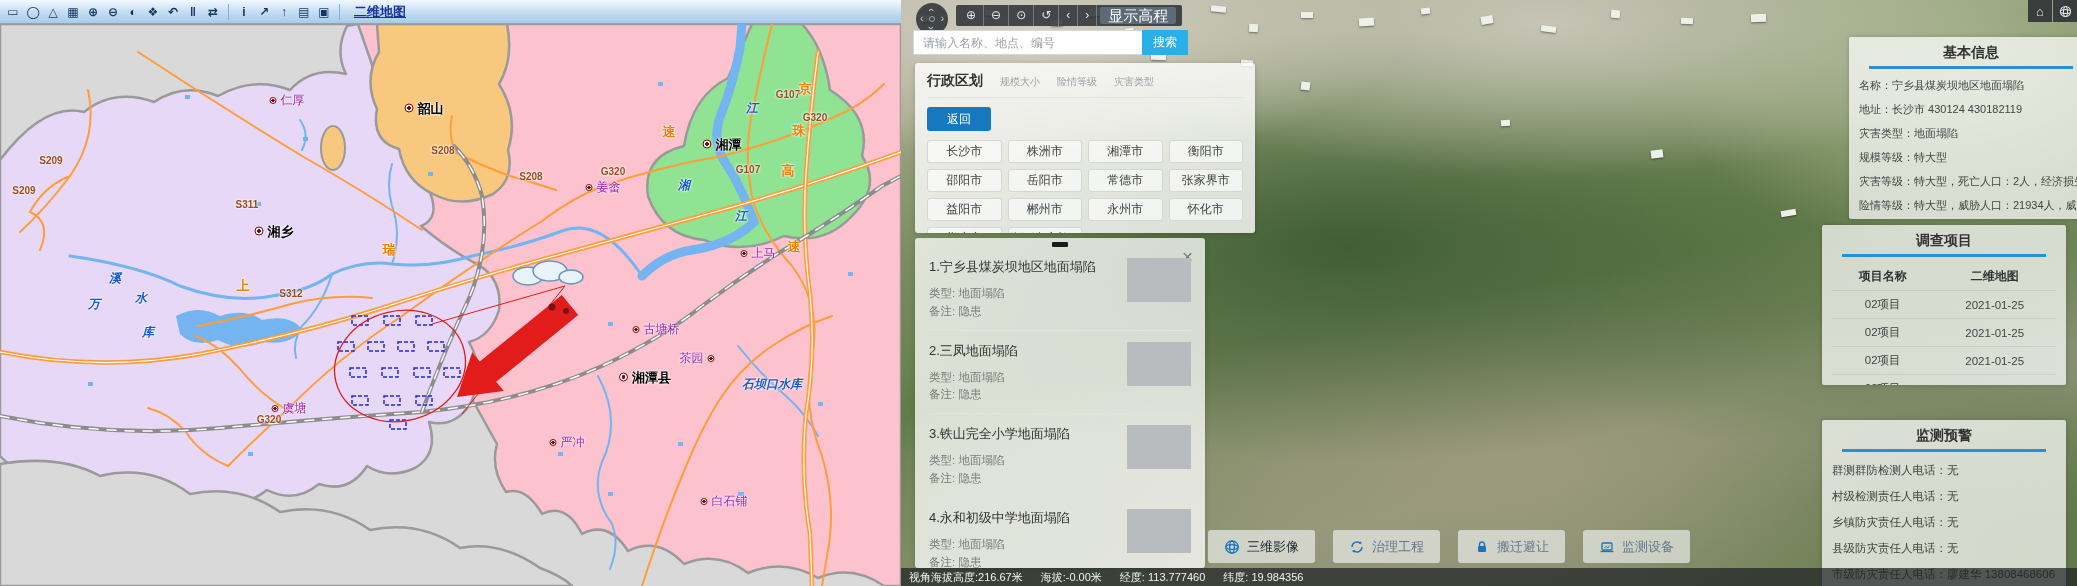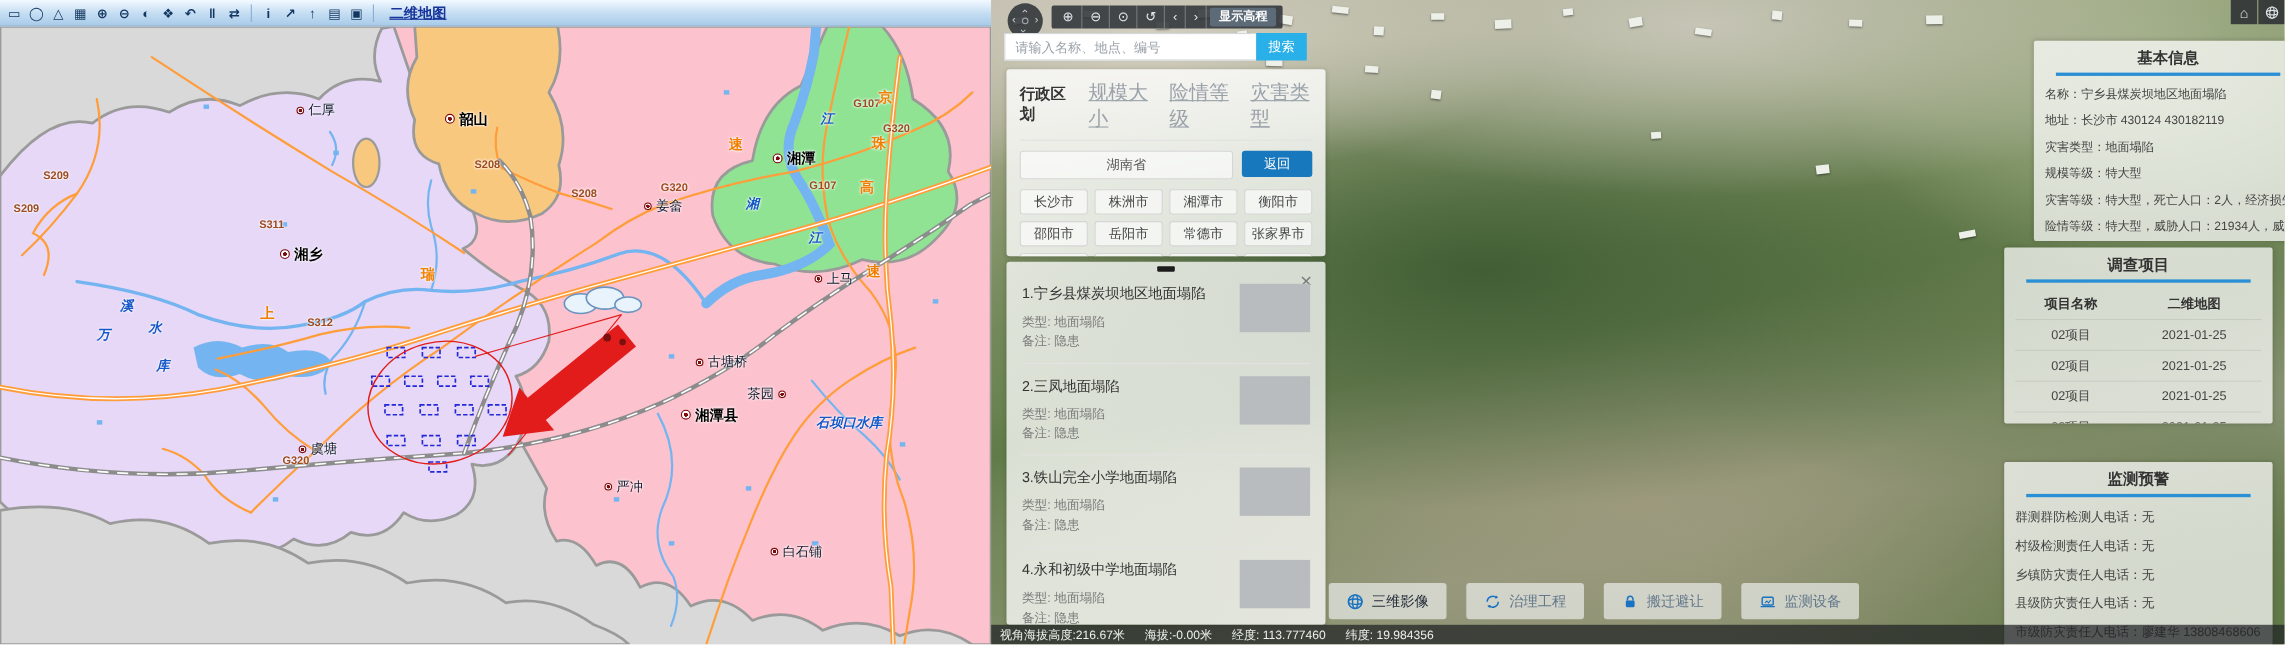--- a/index.html
+++ b/index.html
@@ -14,21 +14,21 @@
     font-size:12px;font-weight:bold;color:#12365f;border-radius:2px;cursor:pointer;}
   .tb-sep{width:1px;height:16px;background:#86aed2;margin:0 4px;}
   .tb-title{font-weight:bold;color:#16349b;font-size:13px;text-decoration:underline;margin-left:8px;white-space:nowrap;}
 
   .map-area{position:absolute;left:0;top:24px;width:901px;height:562px;background:#d9d9d9;overflow:hidden;}
   .map-svg{position:absolute;left:0;top:0;}
   .map-labels{position:absolute;left:0;top:0;width:901px;height:562px;pointer-events:none;}
   .mlbl{position:absolute;transform:translate(-50%,-50%);white-space:nowrap;display:flex;align-items:center;gap:4px;
     text-shadow:0 0 2px #fff,0 0 3px #fff;line-height:1;}
   .mlbl.city{font-weight:bold;font-size:13px;color:#000;}
-  .mlbl.town,.mlbl.town-r{font-size:12px;color:#0f172a;}
+  .mlbl.town,.mlbl.town-r{font-size:12px;color:#a21caf;}
   .mlbl.road{font-size:10px;color:#9c4a1e;font-weight:bold;}
   .mlbl.expy{font-size:13px;color:#f07f00;font-weight:bold;}
   .mlbl.river{font-size:12px;color:#1558c9;font-style:italic;font-weight:bold;}
   .ic-city{width:9px;height:9px;border:1.5px solid #7d0c0c;border-radius:50%;box-sizing:border-box;
     background:radial-gradient(circle,#7d0c0c 34%,#fff 40%);flex:0 0 auto;}
   .ic-town{width:7px;height:7px;border:1.2px solid #7d0c0c;border-radius:50%;box-sizing:border-box;
     background:radial-gradient(circle,#7d0c0c 42%,#fff 48%);flex:0 0 auto;}
 
   
   .view3d{position:absolute;left:901px;top:0;width:1176px;height:586px;overflow:hidden;
@@ -45,33 +45,33 @@
   .house{position:absolute;background:#edefe9;box-shadow:0 1px 2px rgba(0,0,0,.45);}
 
   .nav-circle{position:absolute;left:15px;top:3px;width:32px;height:32px;border-radius:50%;
     background:rgba(42,47,52,.85);color:#cdd5dc;z-index:10;}
   .nav-arrow{position:absolute;font-size:10px;line-height:1;}
   .nav-dot{position:absolute;left:13px;top:13px;width:6px;height:6px;border-radius:50%;border:1px solid #9aa4ad;box-sizing:border-box;}
 
   .rt-toolbar{position:absolute;left:55px;top:5px;height:21px;background:rgba(42,47,52,.85);
     display:flex;align-items:center;border-radius:2px;padding:0 3px;z-index:10;}
   .rt-btn{padding:0 7px;font-size:12px;color:#e2e8ee;border-right:1px solid rgba(255,255,255,.28);cursor:pointer;line-height:21px;}
-  .rt-elev{background:#5d6b78;margin:3px 3px;padding:0 8px;font-size:11px;border-radius:2px;color:#fff;line-height:17px;cursor:pointer;font-weight:bold;}
+  .rt-elev{background:#5d6b78;margin:3px 3px;padding:0 8px;font-size:15px;border-radius:2px;color:#fff;line-height:17px;cursor:pointer;}
 
   .search-wrap{position:absolute;left:12px;top:30px;width:275px;height:25px;display:flex;z-index:10;}
   .search-input{flex:1;border:1px solid #d4d8dc;border-right:none;padding:0 9px;font-size:12px;color:#333;outline:none;
     font-family:inherit;background:#fff;}
   .search-input::placeholder{color:#9aa1a8;}
   .search-btn{width:46px;background:#29b0e8;color:#fff;font-size:12px;border:none;cursor:pointer;font-family:inherit;}
 
   .panel{position:absolute;background:rgba(255,255,255,.8);border-radius:3px;box-shadow:0 1px 5px rgba(0,0,0,.18);box-sizing:border-box;}
-  .district{left:14px;top:63px;width:290px;height:170px;padding:9px 12px;overflow:hidden;z-index:9;}
+  .district{left:14px;top:63px;width:340px;height:170px;padding:9px 12px;overflow:hidden;z-index:9;}
   .d-header{display:flex;align-items:baseline;gap:17px;border-bottom:1px solid #e2e2e2;padding-bottom:7px;}
   .d-title{font-size:14px;font-weight:bold;color:#333;}
-  .d-tab{font-size:18px;color:#9aa2aa;cursor:pointer;text-decoration:underline;}
+  .d-tab{font-size:10px;color:#9aa2aa;cursor:pointer;}
   .d-prov-row{display:flex;gap:8px;margin-top:9px;}
   .prov-btn{flex:1;height:24px;border:1px solid #d6d6d6;border-radius:3px;background:rgba(255,255,255,.6);
     font-size:12px;color:#555;display:flex;align-items:center;justify-content:center;cursor:pointer;}
   .back-btn{width:64px;height:24px;background:#1778be;color:#fff;border:none;border-radius:3px;font-size:12px;
     display:flex;align-items:center;justify-content:center;cursor:pointer;}
   .city-grid{display:grid;grid-template-columns:repeat(4,1fr);gap:6px;margin-top:9px;}
   .city-btn{height:21px;border:1px solid #d6d6d6;border-radius:3px;background:rgba(255,255,255,.6);
     font-size:12px;color:#444;display:flex;align-items:center;justify-content:center;cursor:pointer;
     white-space:nowrap;overflow:hidden;}
 
@@ -422,21 +422,20 @@
   <div class="panel district">
     <div class="d-header">
       <span class="d-title">行政区划</span>
       <span style="display:flex;gap:17px;">
           <span class="d-tab">规模大小</span>
           <span class="d-tab">险情等级</span>
           <span class="d-tab">灾害类型</span>
         </span>
     </div>
     <div class="d-prov-row">
-      <span class="prov-btn">湖南省</span>
       <span class="back-btn">返回</span>
     </div>
     <div class="city-grid">
         <span class="city-btn">长沙市</span>
         <span class="city-btn">株洲市</span>
         <span class="city-btn">湘潭市</span>
         <span class="city-btn">衡阳市</span>
         <span class="city-btn">邵阳市</span>
         <span class="city-btn">岳阳市</span>
         <span class="city-btn">常德市</span>

